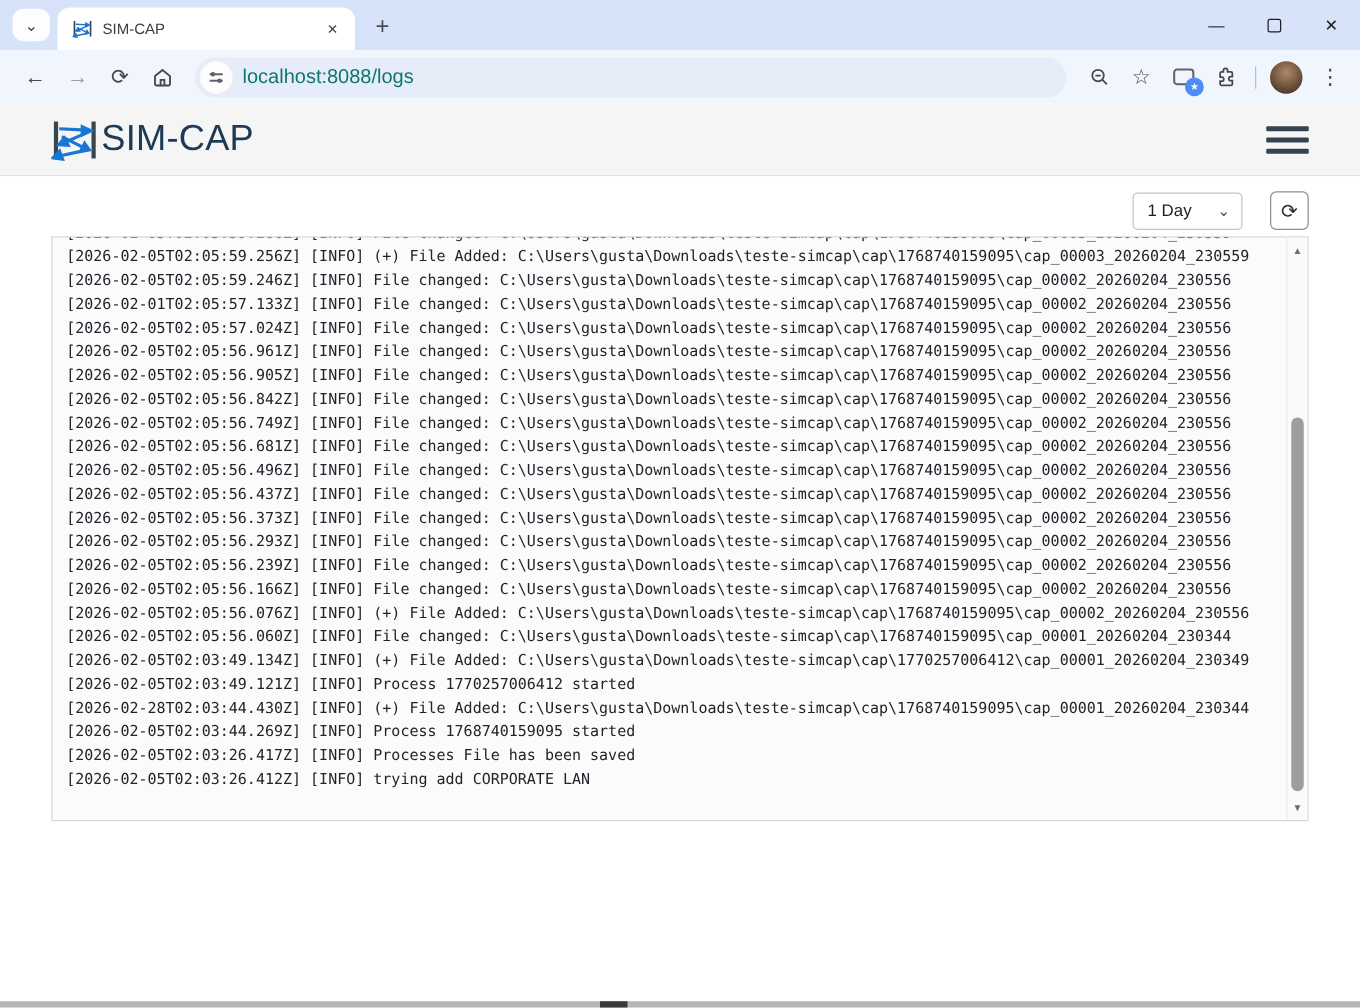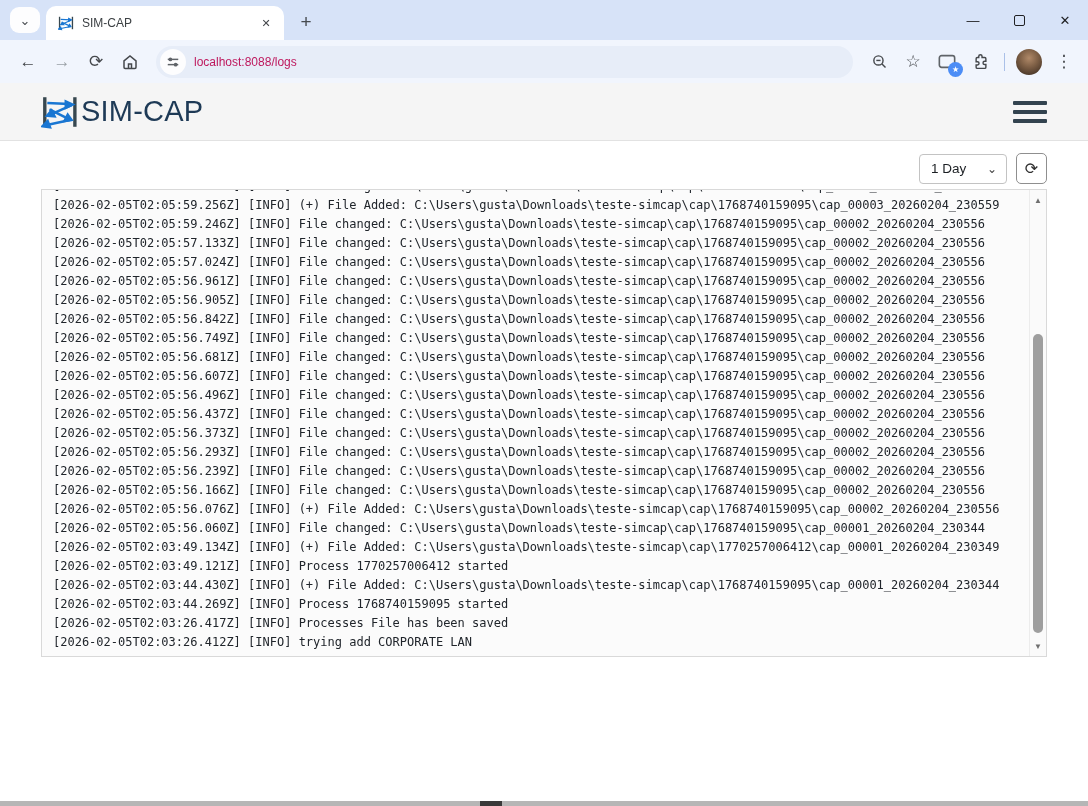--- a/index.html
+++ b/index.html
@@ -17,37 +17,37 @@
   .win-controls { position:absolute; right:0; top:0; height:40px; display:flex; align-items:center; }
   .win-btn { width:46px; height:38px; display:flex; align-items:center; justify-content:center; color:#202124; font-size:13px; cursor:pointer; }
   .win-btn .box { width:11px; height:11px; border:1.4px solid #202124; border-radius:2px; }
 
   
   .toolbar { height:43px; background:#f1f5fd; display:flex; align-items:center; padding:0 8px 0 12px; gap:2px; flex:none; }
   .nav-ico { width:32px; height:32px; display:flex; align-items:center; justify-content:center; font-size:17px; color:#45484c; border-radius:50%; cursor:pointer; flex:none; }
   .nav-ico.disabled { color:#9aa0a6; }
   .omnibox { flex:1; height:32px; background:#e7edf8; border-radius:16px; margin:0 8px; display:flex; align-items:center; padding:0 14px 0 4px; gap:8px; min-width:0; cursor:text; }
   .tune-circle { width:26px; height:26px; border-radius:50%; background:#fdfdfe; display:flex; align-items:center; justify-content:center; flex:none; cursor:pointer; }
-  .url-text { font-size:12px; color:#be185d; white-space:nowrap; overflow:hidden; }
+  .url-text { font-size:16px; color:#0f766e; white-space:nowrap; overflow:hidden; }
   .tb-right { display:flex; align-items:center; gap:2px; flex:none; }
   .sep { width:1px; height:18px; background:#aac0e8; margin:0 5px; }
   .pin-wrap { position:relative; width:32px; height:32px; display:flex; align-items:center; justify-content:center; cursor:pointer; }
   .badge { position:absolute; right:0px; bottom:1px; width:15px; height:15px; border-radius:50%; background:#4c8df6; color:#fff; font-size:8px; display:flex; align-items:center; justify-content:center; }
   .avatar { width:26px; height:26px; border-radius:50%; background:radial-gradient(circle at 50% 35%, #b08968 0%, #7a5c43 45%, #33261c 100%); margin:0 4px; cursor:pointer; flex:none; }
 
   
   .appheader { height:58px; background:#f5f5f5; border-bottom:1px solid #e2e2e2; display:flex; align-items:center; justify-content:space-between; padding:0 41px 0 41px; flex:none; }
   .brand { display:flex; align-items:center; gap:2px; cursor:pointer; }
   .brand-text { font-size:29px; color:#1e3a56; font-weight:500; letter-spacing:0.2px; }
   .hamburger { width:34px; height:26px; display:flex; flex-direction:column; justify-content:center; gap:5px; cursor:pointer; }
   .hamburger div { height:4px; background:#33434f; border-radius:1px; }
 
   
   .page { flex:1; background:#fff; padding:12px 41px 0 41px; display:flex; flex-direction:column; min-height:0; }
-  .controls-row { display:flex; justify-content:flex-end; align-items:center; gap:9px; margin-bottom:5px; flex:none; }
+  .controls-row { display:flex; justify-content:flex-end; align-items:center; gap:22px; margin-bottom:5px; flex:none; }
   .range-select { height:30px; min-width:88px; background:#fff; border:1px solid #c3c3c3; border-radius:4px; display:flex; align-items:center; justify-content:space-between; padding:0 9px 0 11px; font-size:13.5px; color:#1b1f23; cursor:pointer; gap:12px; }
   .range-chevron { font-size:12px; color:#444; }
   .refresh-btn { width:31px; height:31px; background:#fff; border:1px solid #8f8f8f; border-radius:5px; display:flex; align-items:center; justify-content:center; font-size:16px; color:#2f2f2f; cursor:pointer; }
 
   .logpanel { height:468px; border:1px solid #d9d9d9; background:#fbfbfb; position:relative; overflow:hidden; flex:none; }
   .logview { position:absolute; left:0; top:0; right:17px; bottom:0; overflow:hidden; padding:0 0 0 11px; }
   .loglines { margin-top:-13px; }
   .log-line { font-family:"DejaVu Sans Mono","Liberation Mono",monospace; font-size:12px; line-height:19px; color:#20252b; white-space:pre; }
 
   
@@ -185,39 +185,38 @@
         <span>⟳</span>
       </div>
     </div>
 
     <div class="logpanel">
       <div class="logview">
         <div class="loglines">
             <div class="log-line">[2026-02-05T02:05:59.266Z] [INFO] File changed: C:\Users\gusta\Downloads\teste-simcap\cap\1768740159095\cap_00003_20260204_230559</div>
             <div class="log-line">[2026-02-05T02:05:59.256Z] [INFO] (+) File Added: C:\Users\gusta\Downloads\teste-simcap\cap\1768740159095\cap_00003_20260204_230559</div>
             <div class="log-line">[2026-02-05T02:05:59.246Z] [INFO] File changed: C:\Users\gusta\Downloads\teste-simcap\cap\1768740159095\cap_00002_20260204_230556</div>
-            <div class="log-line">[2026-02-05T02:05:57.133Z] [INFO] File changed: C:\Users\gusta\Downloads\teste-simcap\cap\1768740159095\cap_00002_20260204_230556</div>
+            <div class="log-line">[2026-02-01T02:05:57.133Z] [INFO] File changed: C:\Users\gusta\Downloads\teste-simcap\cap\1768740159095\cap_00002_20260204_230556</div>
             <div class="log-line">[2026-02-05T02:05:57.024Z] [INFO] File changed: C:\Users\gusta\Downloads\teste-simcap\cap\1768740159095\cap_00002_20260204_230556</div>
             <div class="log-line">[2026-02-05T02:05:56.961Z] [INFO] File changed: C:\Users\gusta\Downloads\teste-simcap\cap\1768740159095\cap_00002_20260204_230556</div>
             <div class="log-line">[2026-02-05T02:05:56.905Z] [INFO] File changed: C:\Users\gusta\Downloads\teste-simcap\cap\1768740159095\cap_00002_20260204_230556</div>
             <div class="log-line">[2026-02-05T02:05:56.842Z] [INFO] File changed: C:\Users\gusta\Downloads\teste-simcap\cap\1768740159095\cap_00002_20260204_230556</div>
             <div class="log-line">[2026-02-05T02:05:56.749Z] [INFO] File changed: C:\Users\gusta\Downloads\teste-simcap\cap\1768740159095\cap_00002_20260204_230556</div>
             <div class="log-line">[2026-02-05T02:05:56.681Z] [INFO] File changed: C:\Users\gusta\Downloads\teste-simcap\cap\1768740159095\cap_00002_20260204_230556</div>
-            <div class="log-line">[2026-02-05T02:05:56.607Z] [INFO] File changed: C:\Users\gusta\Downloads\teste-simcap\cap\1768740159095\cap_00002_20260204_230556</div>
             <div class="log-line">[2026-02-05T02:05:56.496Z] [INFO] File changed: C:\Users\gusta\Downloads\teste-simcap\cap\1768740159095\cap_00002_20260204_230556</div>
             <div class="log-line">[2026-02-05T02:05:56.437Z] [INFO] File changed: C:\Users\gusta\Downloads\teste-simcap\cap\1768740159095\cap_00002_20260204_230556</div>
             <div class="log-line">[2026-02-05T02:05:56.373Z] [INFO] File changed: C:\Users\gusta\Downloads\teste-simcap\cap\1768740159095\cap_00002_20260204_230556</div>
             <div class="log-line">[2026-02-05T02:05:56.293Z] [INFO] File changed: C:\Users\gusta\Downloads\teste-simcap\cap\1768740159095\cap_00002_20260204_230556</div>
             <div class="log-line">[2026-02-05T02:05:56.239Z] [INFO] File changed: C:\Users\gusta\Downloads\teste-simcap\cap\1768740159095\cap_00002_20260204_230556</div>
             <div class="log-line">[2026-02-05T02:05:56.166Z] [INFO] File changed: C:\Users\gusta\Downloads\teste-simcap\cap\1768740159095\cap_00002_20260204_230556</div>
             <div class="log-line">[2026-02-05T02:05:56.076Z] [INFO] (+) File Added: C:\Users\gusta\Downloads\teste-simcap\cap\1768740159095\cap_00002_20260204_230556</div>
             <div class="log-line">[2026-02-05T02:05:56.060Z] [INFO] File changed: C:\Users\gusta\Downloads\teste-simcap\cap\1768740159095\cap_00001_20260204_230344</div>
             <div class="log-line">[2026-02-05T02:03:49.134Z] [INFO] (+) File Added: C:\Users\gusta\Downloads\teste-simcap\cap\1770257006412\cap_00001_20260204_230349</div>
             <div class="log-line">[2026-02-05T02:03:49.121Z] [INFO] Process 1770257006412 started</div>
-            <div class="log-line">[2026-02-05T02:03:44.430Z] [INFO] (+) File Added: C:\Users\gusta\Downloads\teste-simcap\cap\1768740159095\cap_00001_20260204_230344</div>
+            <div class="log-line">[2026-02-28T02:03:44.430Z] [INFO] (+) File Added: C:\Users\gusta\Downloads\teste-simcap\cap\1768740159095\cap_00001_20260204_230344</div>
             <div class="log-line">[2026-02-05T02:03:44.269Z] [INFO] Process 1768740159095 started</div>
             <div class="log-line">[2026-02-05T02:03:26.417Z] [INFO] Processes File has been saved</div>
             <div class="log-line">[2026-02-05T02:03:26.412Z] [INFO] trying add CORPORATE LAN</div>
           </div>
       </div>
       <div class="scrollbar">
         <div class="sb-arrow sb-up">▲</div>
         <div class="sb-thumb"></div>
         <div class="sb-arrow sb-down">▼</div>
       </div>

